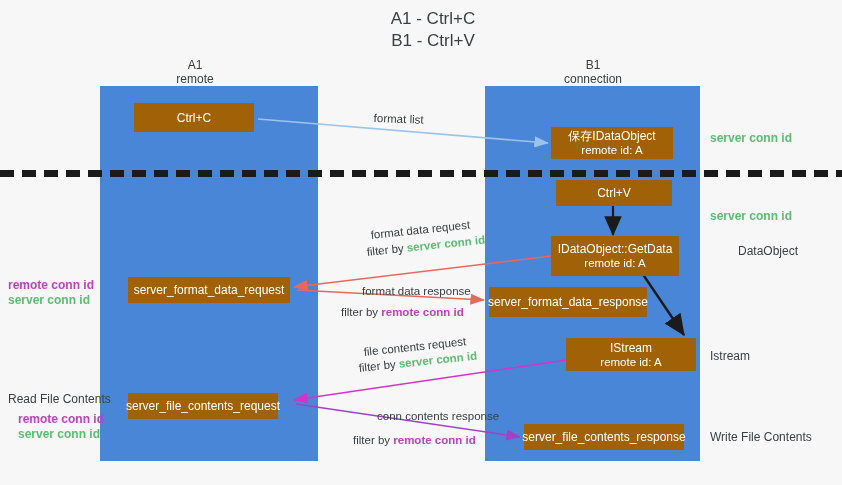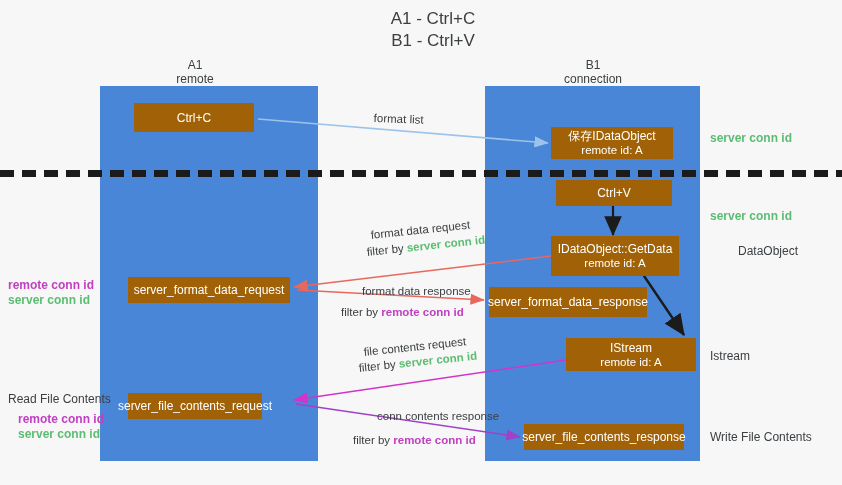--- a/index.html
+++ b/index.html
@@ -126,21 +126,21 @@
   </div>
 
   <div class="node orange" style="left:128px;top:277px;width:162px;height:26px;">
     <div>server_format_data_request</div>
   </div>
 
   <div class="node orange" style="left:489px;top:287px;width:158px;height:30px;">
     <div>server_format_data_response</div>
   </div>
 
-  <div class="node orange" style="left:128px;top:393px;width:134px;height:26px;">
+  <div class="node orange" style="left:128px;top:393px;width:150px;height:26px;">
     <div>server_file_contents_request</div>
   </div>
 
   <div class="node orange" style="left:524px;top:424px;width:160px;height:26px;">
     <div>server_file_contents_response</div>
   </div>
 
   <div class="edge-label" style="left:374px;top:111px;transform:rotate(2deg);">format list</div>
 
   <div class="edge-label" style="left:370px;top:228px;transform:rotate(-6deg);">format data request</div>

